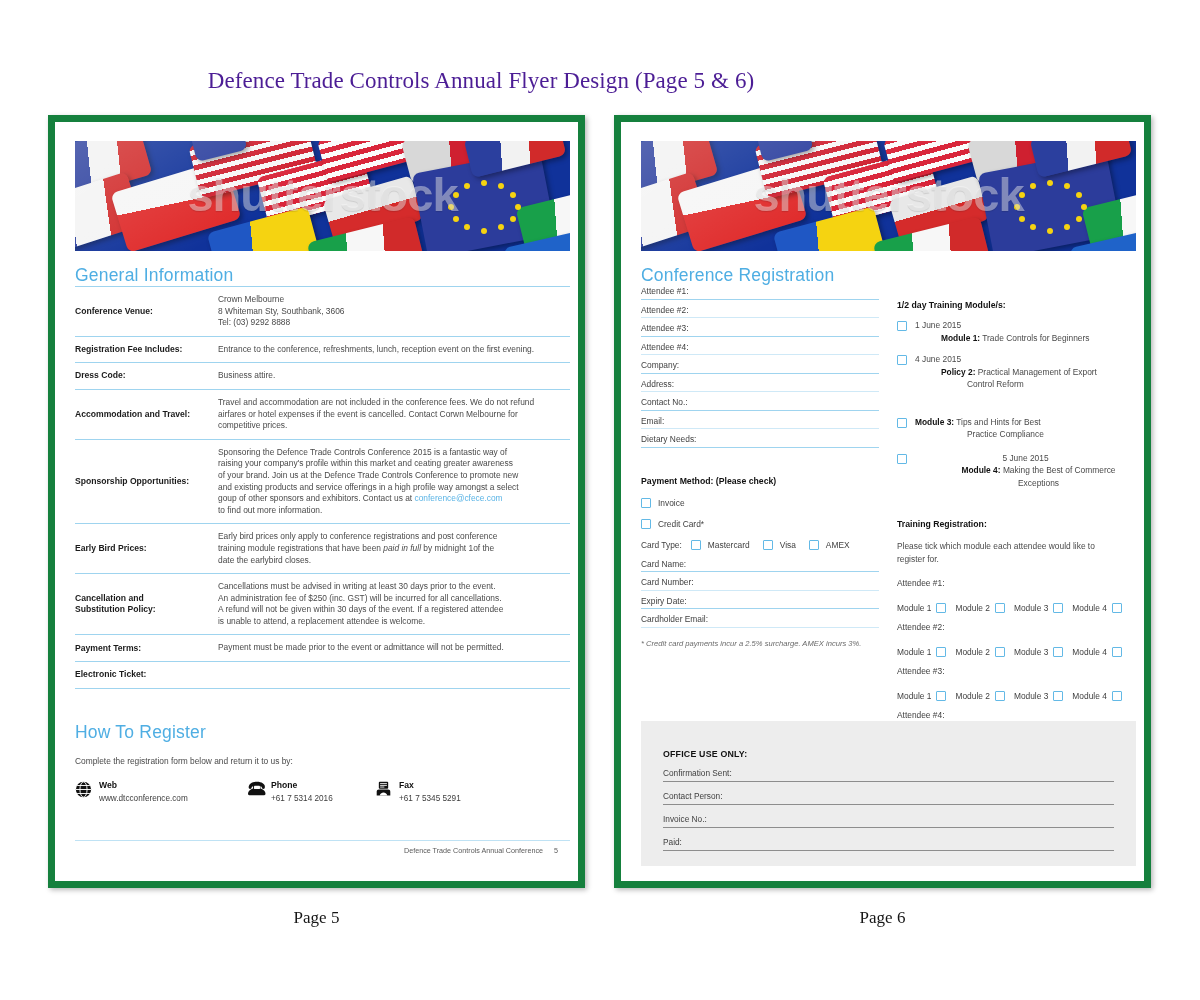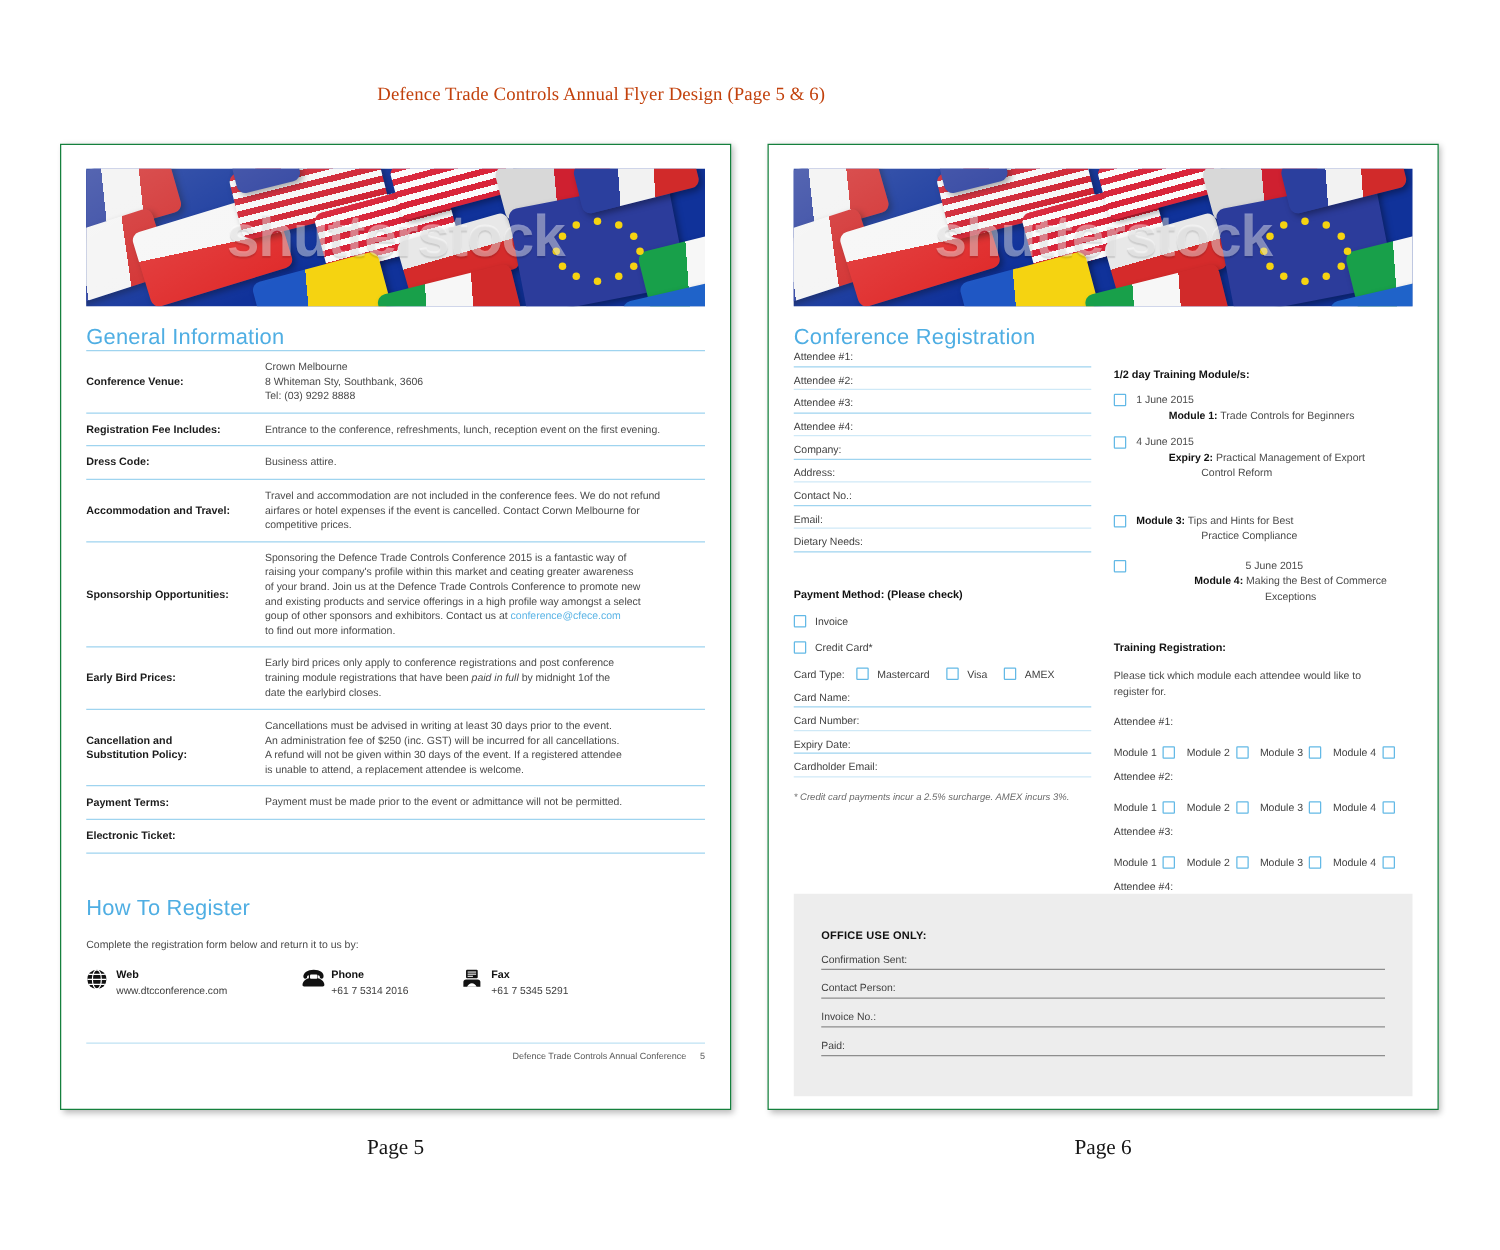--- a/index.html
+++ b/index.html
@@ -3,26 +3,26 @@
 <meta charset="utf-8">
 <style>
   html,body{margin:0;padding:0;}
   body{
     width:1200px;height:1000px;background:#ffffff;
     font-family:"Liberation Sans", sans-serif;
     overflow:hidden;position:relative;
   }
   .doc-title{
     position:absolute;top:68px;left:0;width:962px;text-align:center;
-    font-family:"Liberation Serif", serif;font-size:15px;color:#c2410c;
+    font-family:"Liberation Serif", serif;font-size:23px;color:#4c1d95;
     letter-spacing:.1px;
   }
   .page{
     position:absolute;top:115px;width:537px;height:773px;background:#fff;
-    border:1px solid #15803d;
+    border:7px solid #15803d;
     box-shadow:2px 2px 5px rgba(0,0,0,.28);
     box-sizing:border-box;
   }
   #page-left{left:48px;}
   #page-right{left:614px;}
   .page-caption{
     position:absolute;top:908px;width:537px;text-align:center;
     font-family:"Liberation Serif", serif;font-size:17px;color:#161616;
   }
   #cap-left{left:48px;}
@@ -101,21 +101,21 @@
   .mod-txt b{color:#111;}
   .mod-txt .ind{display:block;padding-left:26px;}
 
   .att-blk{margin-top:9px;}
   .att-name{font-size:8.4px;color:#3f3f3f;}
   .att-mods{display:flex;align-items:center;margin-top:15px;}
   .att-mods .m{display:flex;align-items:center;margin-right:9px;}
   .att-mods .m span{font-size:8.4px;color:#3f3f3f;margin-right:5px;}
 
   .office{
-    position:absolute;left:20px;top:599px;width:495px;height:162px;
+    position:absolute;left:20px;top:599px;width:495px;height:145px;
     background:#ededed;box-sizing:border-box;padding:28px 22px 0 22px;
   }
   .office-h{font-size:8.8px;font-weight:bold;color:#111;letter-spacing:.2px;}
   .oline{margin-top:9px;}
   .oline .t{font-size:8.3px;color:#3f3f3f;padding-bottom:3px;}
   .oline .u{height:1px;background:#8d8d8d;}
 </style>
 </head>
 <body>
 
@@ -434,21 +434,21 @@
       <div class="mod-txt">
         <span>1 June 2015</span>
         <span class="ind"><b>Module 1:</b> <span>Trade Controls for Beginners</span></span>
       </div>
     </div>
 
     <div class="mod-item">
       <div class="cb"></div>
       <div class="mod-txt">
         <span>4 June 2015</span>
-        <span class="ind"><b>Expiry 2:</b> <span>Practical Management of Export</span></span>
+        <span class="ind"><b>Policy 2:</b> <span>Practical Management of Export</span></span>
         <span class="ind" style="padding-left:52px;">Control Reform</span>
       </div>
     </div>
 
     <div class="mod-item" style="margin-top:25px;">
       <div class="cb"></div>
       <div class="mod-txt">
         <span><b>Module 3:</b> <span>Tips and Hints for Best</span></span>
         <span class="ind" style="padding-left:52px;">Practice Compliance</span>
       </div>

